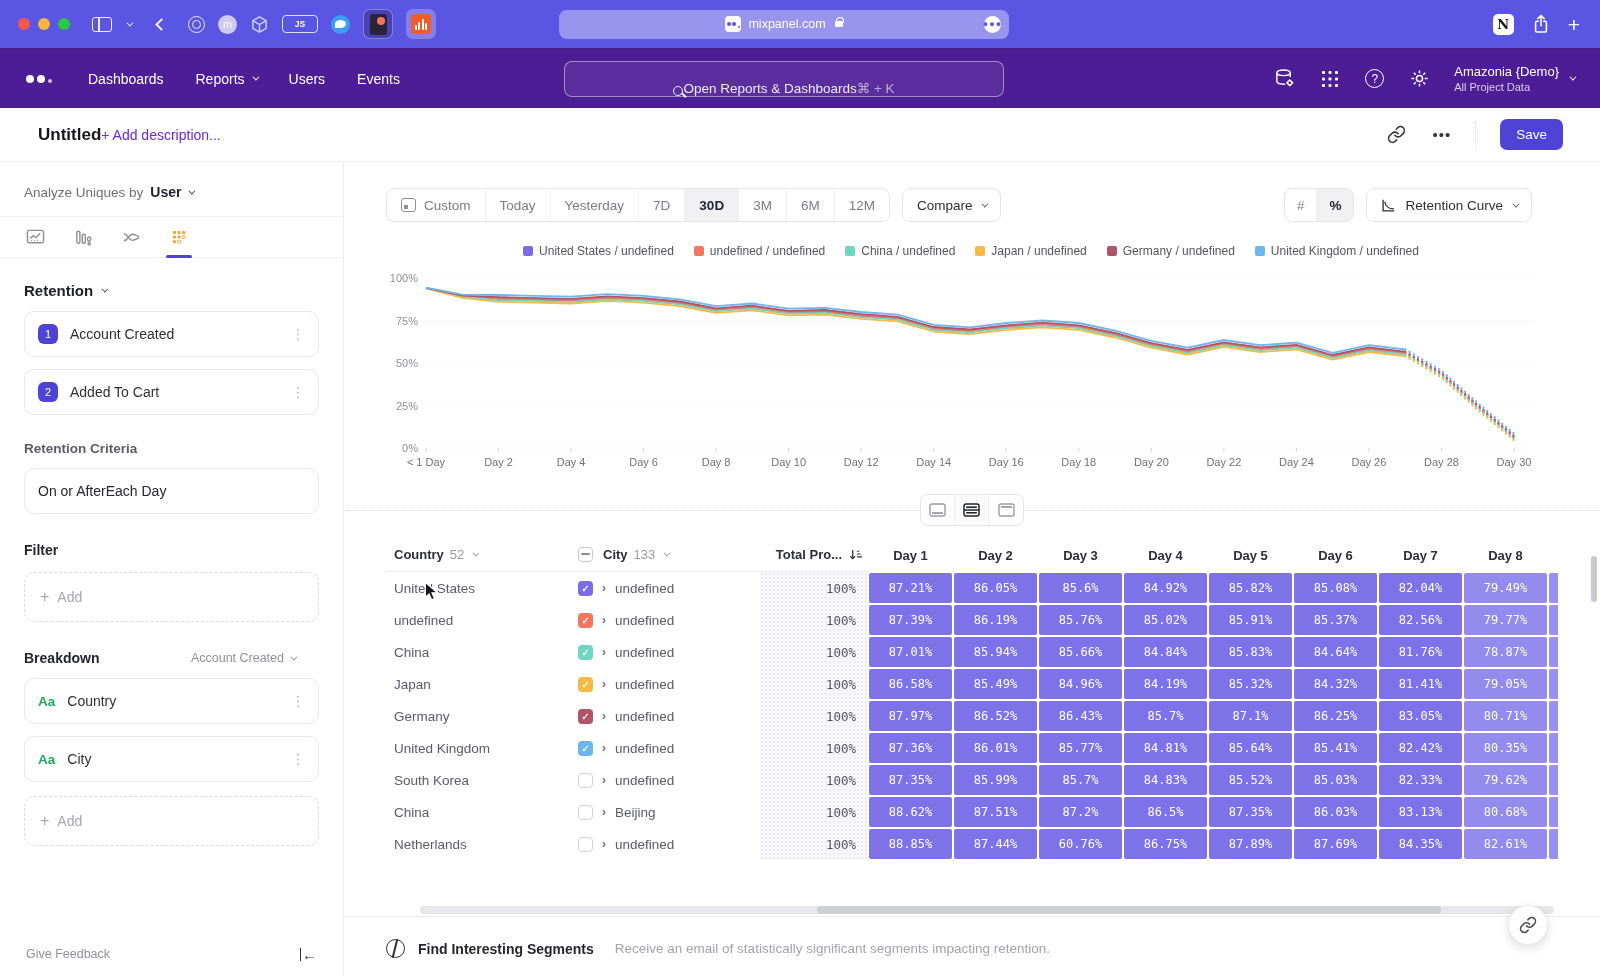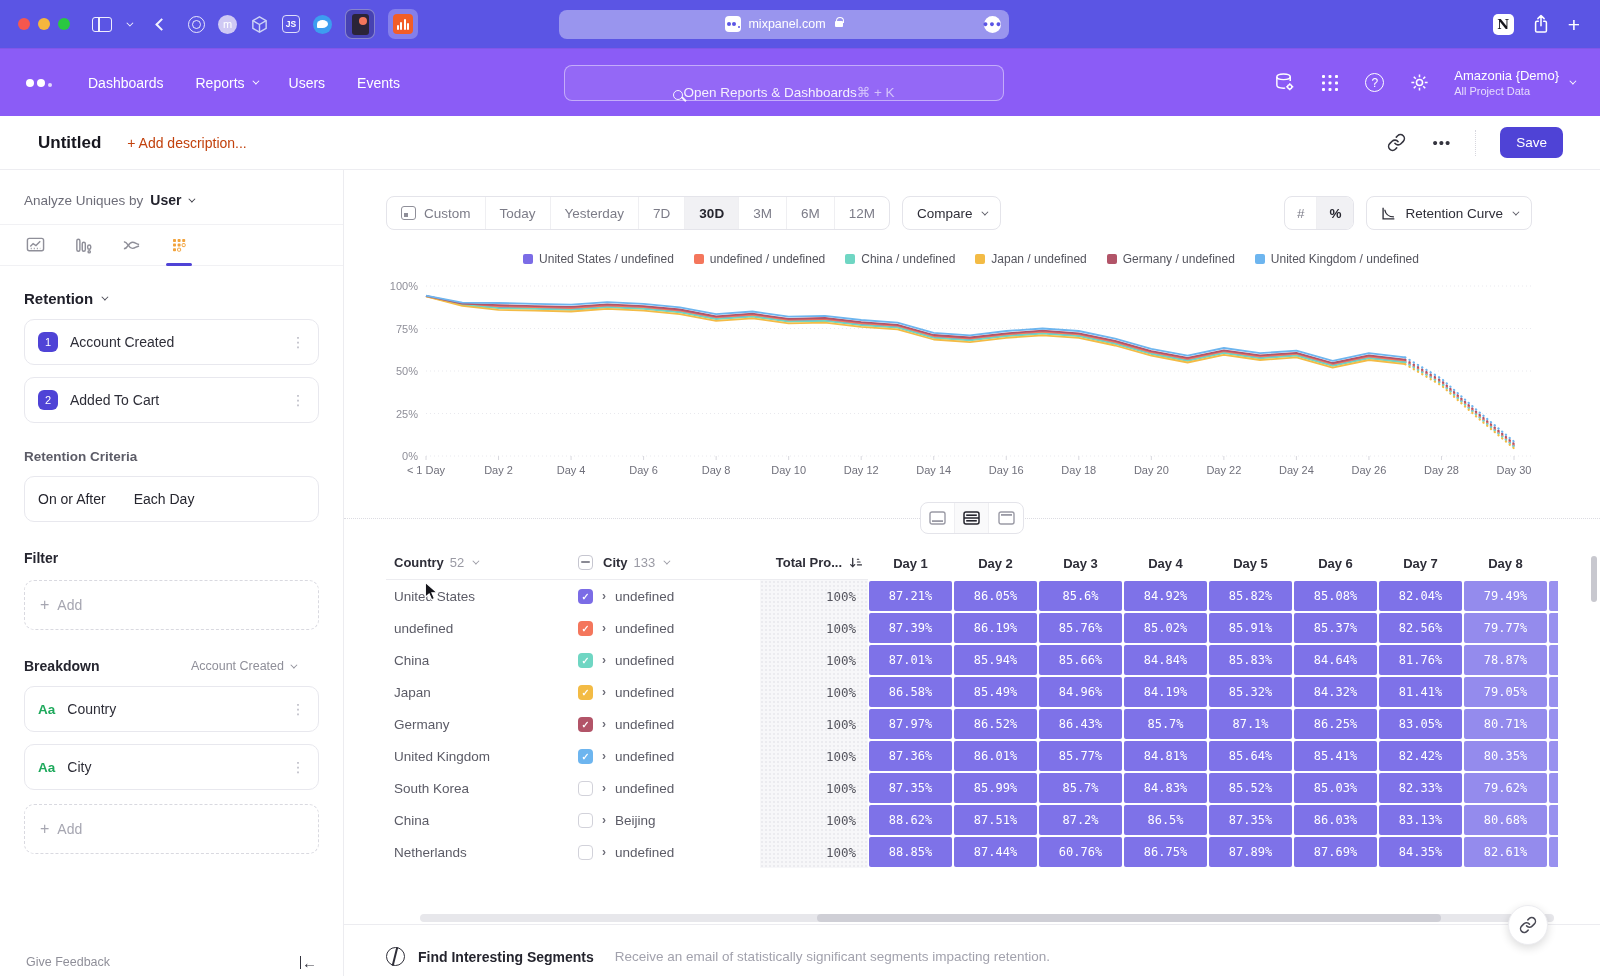--- a/index.html
+++ b/index.html
@@ -13,42 +13,42 @@
   .chrome-ic{display:flex;align-items:center;gap:14px;color:rgba(255,255,255,.92)}
   .sbtgl{width:20px;height:15px;border:1.6px solid rgba(255,255,255,.9);border-radius:3px;position:relative}
   .sbtgl:after{content:'';position:absolute;left:5px;top:0;bottom:0;width:1.6px;background:rgba(255,255,255,.9)}
   .chv{display:inline-block;width:7px;height:7px;border-right:1.6px solid currentColor;border-bottom:1.6px solid currentColor;transform:rotate(45deg) translateY(-2px)}
   .chv-sm{width:5px;height:5px}
   .backchv{width:9px;height:9px;border-left:2px solid rgba(255,255,255,.92);border-bottom:2px solid rgba(255,255,255,.92);transform:rotate(45deg);margin-left:12px}
   .favrow{display:flex;align-items:center;gap:13px;margin-left:22px}
   .fav-target{width:17px;height:17px;border:1.6px solid rgba(255,255,255,.85);border-radius:50%;display:flex;align-items:center;justify-content:center}
   .fav-target:before{content:'';width:7px;height:7px;border:1.5px solid rgba(255,255,255,.85);border-radius:50%}
   .fav-m{width:19px;height:19px;border-radius:50%;background:#cfc9f4;color:#fff;font-size:11px;display:flex;align-items:center;justify-content:center}
-  .fav-js{width:18px;height:18px;border:1.5px solid rgba(255,255,255,.8);border-radius:4px;color:#fff;font-size:8.5px;font-weight:700;display:flex;align-items:center;justify-content:center}
+  .fav-js{width:36px;height:18px;border:1.5px solid rgba(255,255,255,.8);border-radius:4px;color:#fff;font-size:8.5px;font-weight:700;display:flex;align-items:center;justify-content:center}
   .fav-bird{width:19px;height:19px;border-radius:50%;background:#3d9df0;position:relative;overflow:hidden}
   .fav-bird:after{content:'';position:absolute;left:4px;top:5px;width:11px;height:8px;background:#fff;border-radius:50% 50% 50% 10%}
   .fav-active{width:30px;height:30px;border-radius:7px;background:rgba(0,0,0,.22);border:1px solid rgba(255,255,255,.35);display:flex;align-items:center;justify-content:center}
   .fav-active .inner{width:17px;height:21px;background:#2b2438;border-radius:3px;position:relative}
   .fav-active .inner:after{content:'';position:absolute;right:2px;top:3px;width:8px;height:8px;border-radius:50%;background:#f4765c}
   .fav-sc{width:30px;height:30px;border-radius:7px;background:rgba(255,255,255,.25);display:flex;align-items:center;justify-content:center}
   .fav-sc .inner{width:20px;height:20px;border-radius:4px;background:#f25d27;display:flex;align-items:flex-end;justify-content:center;gap:1.5px;padding-bottom:4px}
   .fav-sc b{width:2px;background:#fff;border-radius:1px}
   .urlbar{position:absolute;left:49%;transform:translateX(-50%);width:450px;height:29px;border-radius:8px;
     background:rgba(255,255,255,.38);display:flex;align-items:center;justify-content:center;gap:7px;color:#fff;font-size:12.5px}
   .mxfav{width:16px;height:16px;border-radius:4px;background:#fff;display:flex;align-items:center;justify-content:center;gap:1.5px}
   .mxfav i{width:4px;height:4px;border-radius:50%;background:#5b55e4}
   .mxfav i.sm{width:2.5px;height:2.5px;align-self:flex-end;margin-bottom:4px}
   .lock{width:8px;height:6.5px;background:#fff;border-radius:1px;position:relative;margin-left:2px}
   .lock:before{content:'';position:absolute;left:1px;top:-4px;width:6px;height:5px;border:1.4px solid #fff;border-bottom:none;border-radius:4px 4px 0 0}
   .url-more{position:absolute;right:8px;width:17px;height:17px;border-radius:50%;background:#fff;color:#5b55e4;font-size:9px;display:flex;align-items:center;justify-content:center;letter-spacing:1px}
   .chrome-right{position:absolute;right:20px;display:flex;align-items:center;gap:18px;color:#fff}
   .notion{width:21px;height:21px;background:#fff;border-radius:5px;color:#17171c;font-family:"DejaVu Serif",serif;font-weight:700;font-size:13px;display:flex;align-items:center;justify-content:center}
   .plus{font-size:21px;font-weight:300;line-height:1}
   
-  .nav{height:68px;background:#8b5cf6;display:flex;align-items:center;padding:0 26px;position:relative;border-top:1px solid rgba(0,0,0,.06)}
+  .nav{height:60px;background:#4c1d95;display:flex;align-items:center;padding:0 26px;position:relative;border-top:1px solid rgba(0,0,0,.06)}
   .mxlogo{display:flex;align-items:flex-end;gap:3px;margin-right:36px}
   .mxlogo i{background:#fff;border-radius:50%}
   .mxlogo .d1,.mxlogo .d2{width:8px;height:8px}
   .mxlogo .d3{width:4px;height:4px;background:rgba(255,255,255,.75)}
   .navlinks{display:flex;align-items:center;gap:32px;color:#fff;font-size:14px;font-weight:500}
   .navlink{display:flex;align-items:center;gap:7px;cursor:pointer}
   .nav-search{position:absolute;left:49%;transform:translateX(-50%);width:440px;height:36px;border:1px solid rgba(255,255,255,.45);
     background:rgba(255,255,255,.08);border-radius:8px;display:flex;align-items:flex-end;justify-content:center;
     color:rgba(255,255,255,.9);font-size:13.5px}
   .mag{display:inline-block;width:10px;height:10px;border:1.7px solid currentColor;border-radius:50%;position:relative}
@@ -56,21 +56,21 @@
   .kbd{color:rgba(255,255,255,.6)}
   .nav-right{position:absolute;right:26px;display:flex;align-items:center;gap:24px;color:#fff}
   .nav-ic{width:22px;height:22px;display:flex;align-items:center;justify-content:center}
   .help-ic{width:19px;height:19px;border:1.6px solid #fff;border-radius:50%;font-size:12px;display:flex;align-items:center;justify-content:center}
   .project{display:flex;align-items:center;gap:10px}
   .project .nm{font-size:13px;font-weight:400;line-height:1.25}
   .project .sub{font-size:11px;color:rgba(255,255,255,.78);font-weight:400}
   
   .titlerow{height:54px;display:flex;align-items:center;padding:0 37px 0 38px;border-bottom:1px solid #ededf1;background:#fff}
   .title{font-size:17px;font-weight:600;color:#17171f}
-  .desc{font-size:14px;color:#c2410c;margin-left:26px}
+  .desc{font-size:14px;color:#6d28d9;}
   .titlerow .spacer{flex:1}
   .t-ic{color:#35353f;margin-left:26px;display:flex;align-items:center}
   .more-dots{font-size:15px;color:#35353f;letter-spacing:1px;margin-left:26px}
   .vdiv{height:26px;border-left:1px dotted #d7d7de;margin-left:24px}
   .savebtn{margin-left:24px;background:#4f43d6;color:#fff;font-size:13.5px;font-weight:500;border:none;border-radius:7px;padding:8px 16px;cursor:pointer}
   
   .content{display:flex;height:818px}
   .sidebar{width:344px;border-right:1px solid #ececf0;position:relative;flex-shrink:0}
   .main{flex:1;position:relative;background:#fff}
   
@@ -83,21 +83,21 @@
   .tab.active:after{content:'';position:absolute;left:-4px;right:-4px;bottom:-1px;height:3px;background:#4f43d6;border-radius:2px}
   .sec-h{margin:24px 24px 0;font-size:15px;font-weight:700;color:#20202a;display:flex;align-items:center;gap:8px}
   .sec-h .chv{color:#4a4a55}
   .card{margin:12px 24px 0;border:1px solid #e8e8ee;border-radius:10px;height:46px;display:flex;align-items:center;padding:0 13px;background:#fff}
   .badge{width:20px;height:20px;border-radius:6px;background:#4f43d6;color:#fff;font-size:11px;display:flex;align-items:center;justify-content:center;margin-right:12px}
   .card .lbl{font-size:14px;color:#2e2e38}
   .kebab{margin-left:auto;color:#b6b6c0;font-size:14px;cursor:pointer}
   .sub-h{margin:26px 24px 0;font-size:13.5px;font-weight:600;color:#5c5c67}
   .sub-h2{margin:28px 24px 0;font-size:14px;font-weight:700;color:#25252f;display:flex;align-items:center;justify-content:space-between}
   .bd-evt{font-size:12.5px;color:#8f8f99;font-weight:400;display:flex;align-items:center;gap:6px;cursor:pointer}
-  .crit{gap:28px}
+  .crit{}
   .crit span{font-size:14px;color:#26262f}
   .addcard{margin:14px 24px 0;border:1px dashed #d9d9e0;border-radius:10px;height:50px;display:flex;align-items:center;padding:0 15px;color:#a6a6b1;font-size:14px;gap:8px;cursor:pointer}
   .addcard .pl{font-size:16px;font-weight:300}
   .aa{color:#1ea95c;font-weight:700;font-size:13.5px;margin-right:12px}
   .sb-foot{position:absolute;bottom:0;left:0;right:0;height:52px;display:flex;align-items:center;padding:0 26px;justify-content:space-between}
   .feedback{font-size:12.5px;color:#8f8f99;cursor:pointer}
   .collapse{color:#33333d;font-size:15px;cursor:pointer;display:flex;align-items:center}
   .collapse b{font-weight:400;border-left:1.5px solid #33333d;padding-left:1px;line-height:13px;height:13px;display:inline-block}
   
   .toolbar{margin:26px 68px 0 42px;display:flex;justify-content:space-between;align-items:center}

